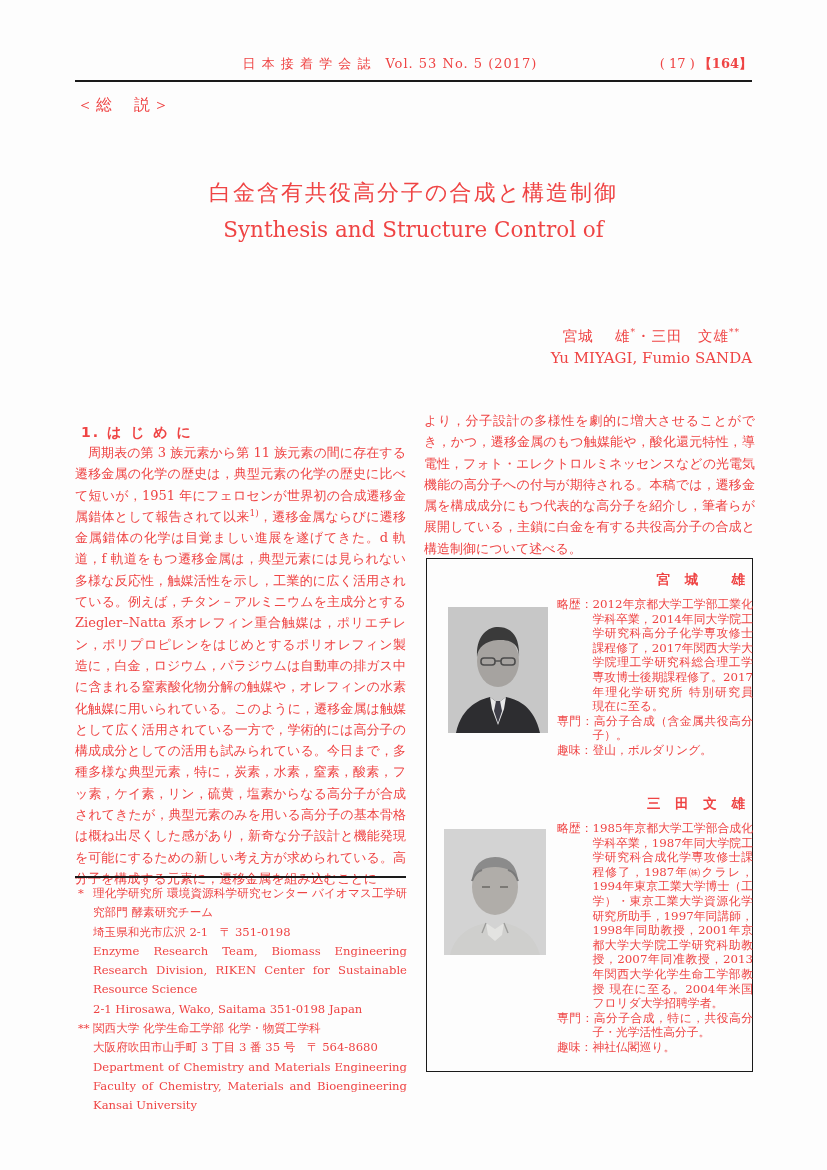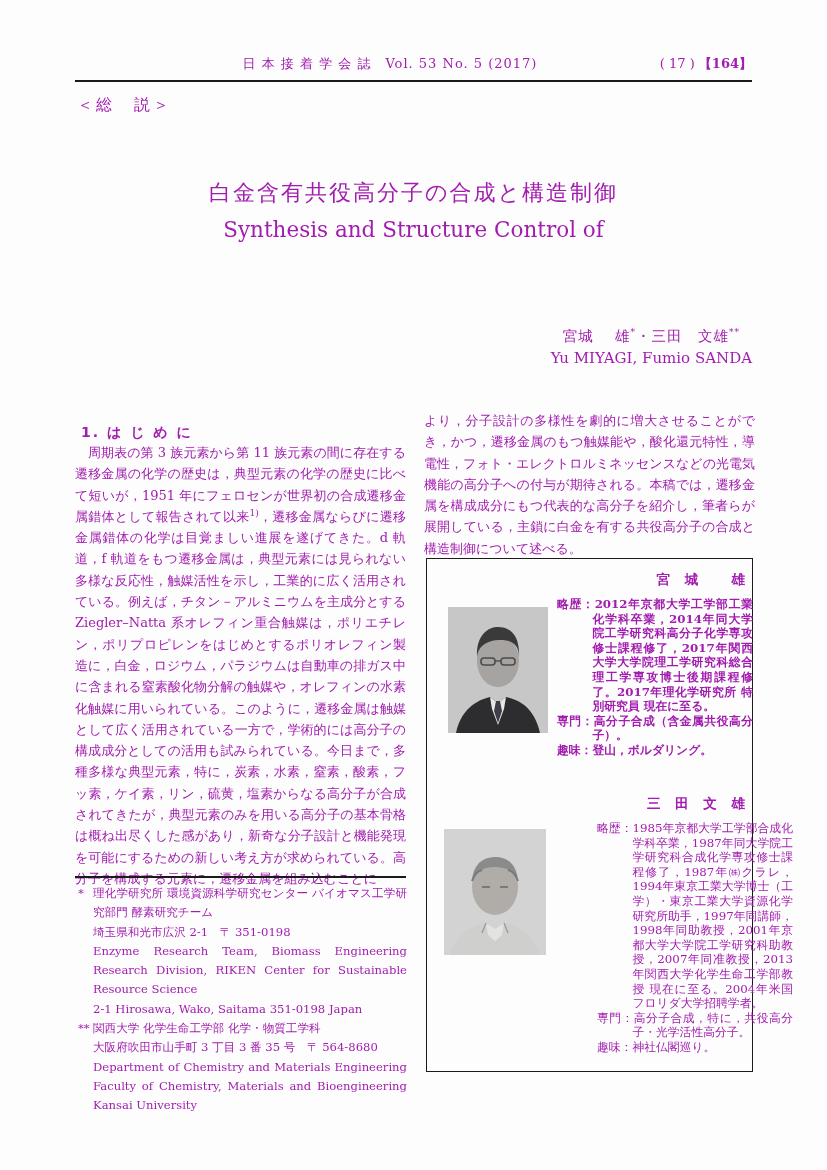--- a/index.html
+++ b/index.html
@@ -1,18 +1,18 @@
 <!DOCTYPE html>
 <html><head>
 <meta charset="utf-8">
 <style>
   html,body{margin:0;padding:0;background:#e9e9e9;}
   .page{
     position:relative;width:827px;height:1170px;background:#fdfdfd;
-    margin:0 auto;color:#a21caf;
+    margin:0 auto;color:#ef4444;
     font-family:"DejaVu Serif","Liberation Serif",serif;
     overflow:hidden;
   }
   
   .journal-line{position:absolute;top:55px;left:90px;width:600px;text-align:center;
     font-size:13px;letter-spacing:1px;}
   .page-num{position:absolute;top:55px;right:75px;font-size:13px;}
   .page-num b{font-weight:bold;}
   .head-rule{position:absolute;top:80px;left:75px;width:677px;height:2px;background:#1a1a1a;}
   .article-type{position:absolute;top:95px;left:77px;font-size:16px;letter-spacing:3px;}
@@ -45,21 +45,21 @@
     border:1.5px solid #1a1a1a;background:#fdfdfd;}
   .bio-name{position:absolute;left:128px;width:195px;text-align:right;
     font-weight:bold;font-size:13.5px;letter-spacing:5px;
     font-family:"DejaVu Sans","Liberation Sans",sans-serif;}
   .bio-name1{top:12px;} .bio-name2{top:236px;}
   .bio-photo{position:absolute;display:block;}
   .bio-photo1{top:48px;left:21px;width:100px;height:126px;}
   .bio-photo2{top:270px;left:17px;width:102px;height:126px;}
   .bio-text{position:absolute;left:130px;width:196px;font-size:11.8px;line-height:14.6px;
     text-align:justify;overflow-wrap:break-word;}
-  .bio-text1{top:38px;font-weight:bold;} .bio-text2{top:262px;margin-left:40px;}
+  .bio-text1{top:38px;} .bio-text2{top:262px;}
   .bio-row{padding-left:3em;text-indent:-3em;}
 </style>
 </head>
 <body>
 
 <div class="page">
 
   <div class="journal-line">日 本 接 着 学 会 誌　Vol. 53 No. 5 (2017)</div>
   <div class="page-num"><span>( 17 )</span> <b>【164】</b></div>
   <div class="head-rule"></div>

